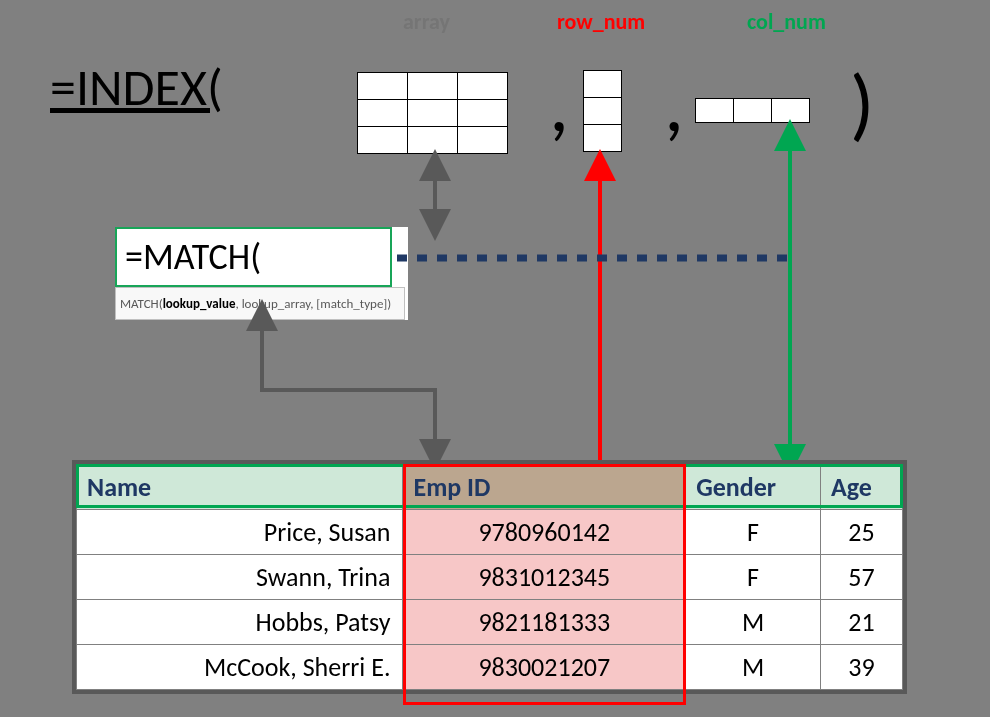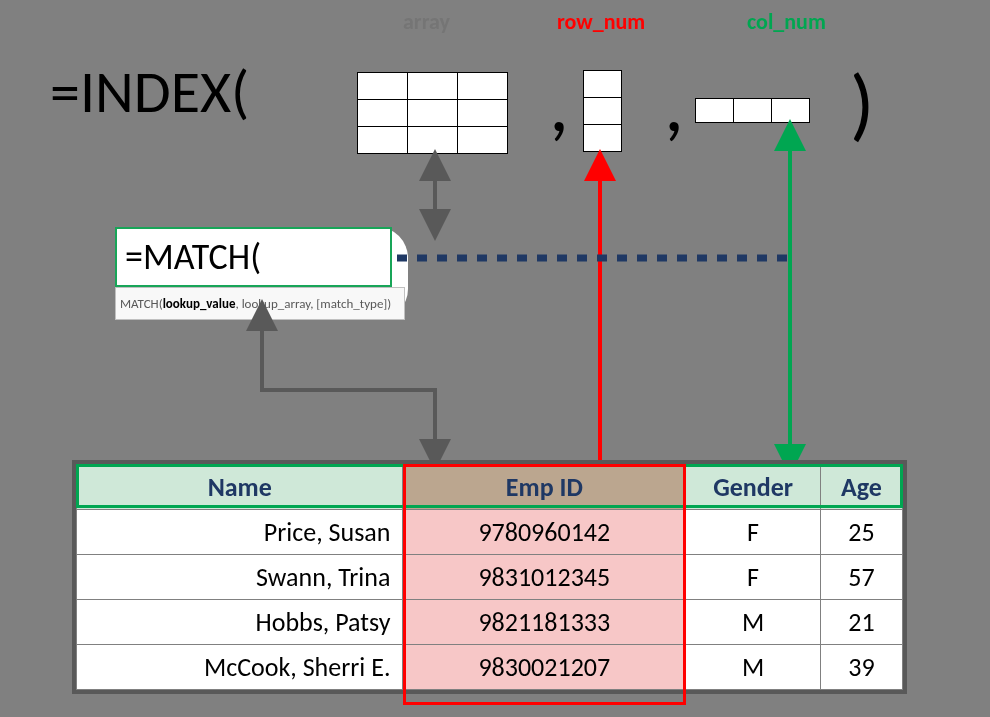--- a/index.html
+++ b/index.html
@@ -18,24 +18,25 @@
   
   .top-label { position: absolute; font-weight: bold; font-size: 22px; }
   .lbl-array { color: #757575; left: 403px; top: 8px; }
   .lbl-rownum { color: #ff0000; left: 557px; top: 8px; }
   .lbl-colnum { color: #00a651; left: 747px; top: 8px; }
 
   
   .eq-index {
     position: absolute;
     left: 50px; top: 55px;
-    font-size: 60px;
+    font-size: 52px;
     color: #000;
     font-weight: 400;
     font-family: Calibri, Arial, sans-serif;
+    text-decoration: underline;
   }
   .mini-grid {
     position: absolute;
     background: #fff;
     border-collapse: collapse;
   }
   .mini-grid td { border: 1px solid #000; padding: 0; }
   .array-grid { left: 357px; top: 72px; }
   .array-grid td { width: 50px; height: 27px; }
   .rownum-grid { left: 583px; top: 70px; }
@@ -53,21 +54,20 @@
   .comma1 { left: 549px; }
   .comma2 { left: 664px; }
   .paren-close { left: 850px; }
 
   
   .match-box {
     position: absolute;
     left: 115px; top: 227px;
     background: #fff;
     width: 293px;
-    border-radius: 31px;
   }
   .match-formula {
     border: 2px solid #18a558;
     padding: 6px 8px;
     font-size: 36px;
     color: #000;
     background: #fff;
     font-family: Calibri, Arial, sans-serif;
     width: 277px;
   }
@@ -102,21 +102,21 @@
     border-collapse: collapse;
     background: #fff;
   }
   .data-table th {
     background: #cfe8d8;
     color: #1f3864;
     font-weight: bold;
     font-size: 26px;
     padding: 6px 10px;
     border: 1px solid #808080;
-    text-align: center;
+    text-align: left;
   }
   .data-table td {
     font-size: 26px;
     padding: 6px 12px;
     border: 1px solid #808080;
     text-align: right;
     background: #fff;
   }
   .data-table td.center { text-align: center; }
   .data-table th.col-empid { background: #bba68f; margin-left: 11px; }

